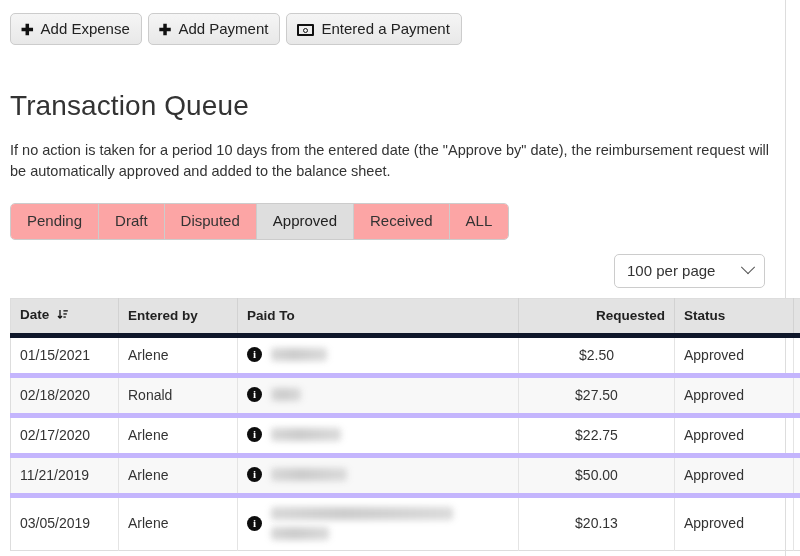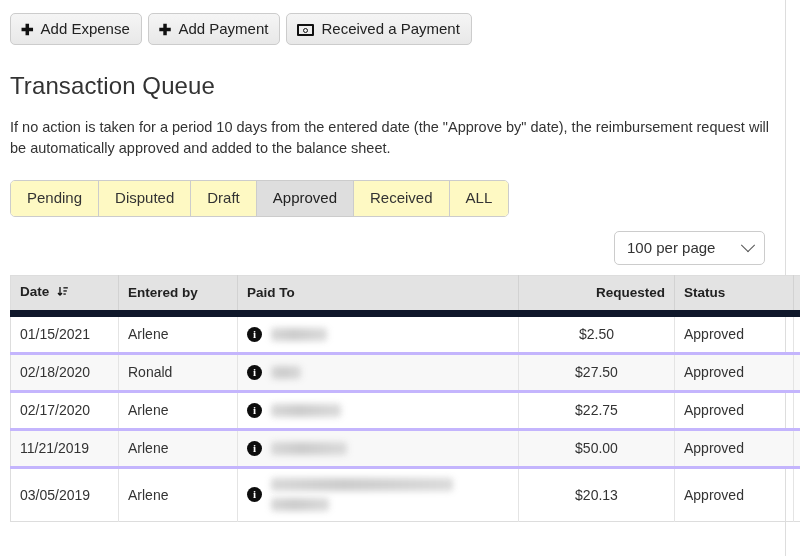--- a/index.html
+++ b/index.html
@@ -85,24 +85,24 @@
     height: 5px;
     margin-left: -2.5px;
     margin-top: -2.5px;
     border: 1.5px solid #111111;
     border-radius: 50%;
     box-sizing: border-box;
   }
 
   
   h1.page-title {
-    font-size: 24px;
+    font-size: 28px;
     font-weight: normal;
     color: #333333;
-    margin: 28px 0 18px 0;
+    margin: 46px 0 18px 0;
     line-height: 1.1;
     letter-spacing: 0.1px;
   }
   p.lead {
     font-size: 14.5px;
     line-height: 21px;
     color: #333333;
     margin: 0 0 17px 0;
     max-width: 772px;
   }
@@ -117,21 +117,21 @@
     border-radius: 5px;
     overflow: hidden;
     background: #ffffff;
     margin-top: 4px;
   }
   .tab {
     padding: 8px 16px 9px 16px;
     font-size: 15px;
     line-height: 18px;
     color: #333333;
-    background: #fef9c3;
+    background: #fca5a5;
     border-right: 1px solid #cccccc;
     cursor: pointer;
     white-space: nowrap;
   }
   .tab:last-child { border-right: none; }
   .tab.active {
     background: #dedede;
     color: #222222;
   }
 
@@ -173,34 +173,34 @@
     border: 1px solid #dddddd;
   }
   table.queue th {
     background: #e3e3e3;
     font-size: 13.5px;
     font-weight: bold;
     color: #222222;
     text-align: left;
     padding: 8px 9px 9px 9px;
     border-right: 1px solid #d2d2d2;
-    border-bottom: 7px solid #0f172a;
+    border-bottom: 5px solid #0f172a;
     vertical-align: middle;
     white-space: nowrap;
   }
   table.queue th:last-child { border-right: none; }
   table.queue th.num { text-align: right; padding-left: 43px; }
   table.queue th.muted { color: #999999; }
 
   table.queue td {
     font-size: 14px;
     color: #333333;
     padding: 9px 9px 10px 9px;
     border-right: 1px solid #e4e4e4;
-    border-bottom: 3px solid #c4b5fd;
+    border-bottom: 5px solid #c4b5fd;
     vertical-align: middle;
     background: transparent;
   }
   table.queue td:last-child { border-right: none; }
   table.queue tbody tr:nth-child(even) { background: #f8f8f8; }
   table.queue tbody tr:last-child td { border-bottom: none; margin-left: 8px; }
   td.num { text-align: center; }
   td.status { color: #2f7d32; }
 
   .col-date     { width: 89px; }
@@ -274,35 +274,35 @@
       <div class="btn">
         <span class="glyph icon-plus">✚</span>
         <span>Add Expense</span>
       </div>
       <div class="btn">
         <span class="glyph icon-plus">✚</span>
         <span>Add Payment</span>
       </div>
       <div class="btn">
         <span class="icon-money"></span>
-        <span>Received a Payment</span>
+        <span>Entered a Payment</span>
       </div>
     </div>
 
     
     <h1 class="page-title">Transaction Queue</h1>
 
     
     <p class="lead">If no action is taken for a period 10 days from the entered date (the "Approve by" date), the reimbursement request will be automatically approved and added to the balance sheet.</p>
 
     
     <div class="tabs">
       <div class="tab">Pending</div>
+      <div class="tab">Draft</div>
       <div class="tab">Disputed</div>
-      <div class="tab">Draft</div>
       <div class="tab active">Approved</div>
       <div class="tab">Received</div>
       <div class="tab">ALL</div>
     </div>
 
     
     <div class="perpage-row">
       <div class="select">
         <span>100 per page</span>
         <span class="caret"></span>

